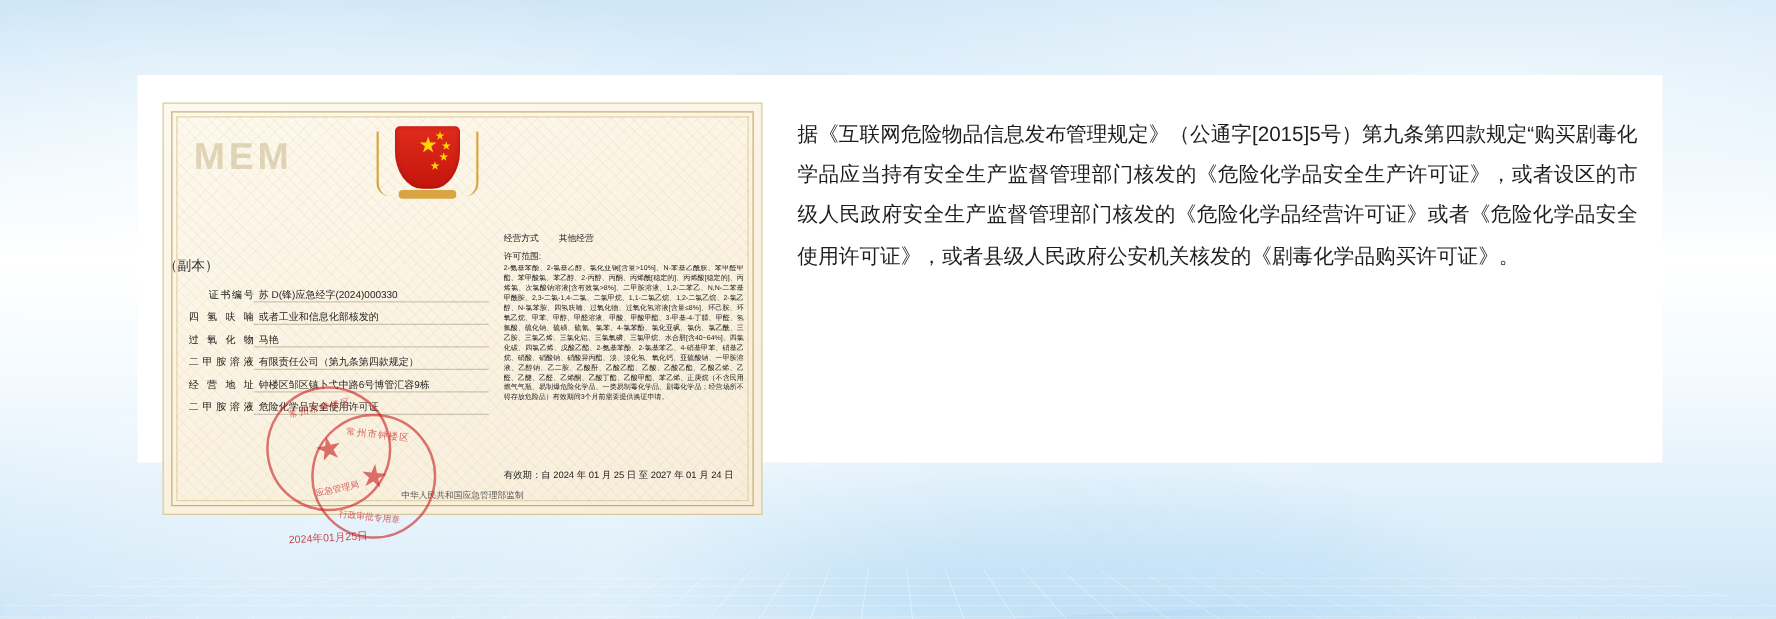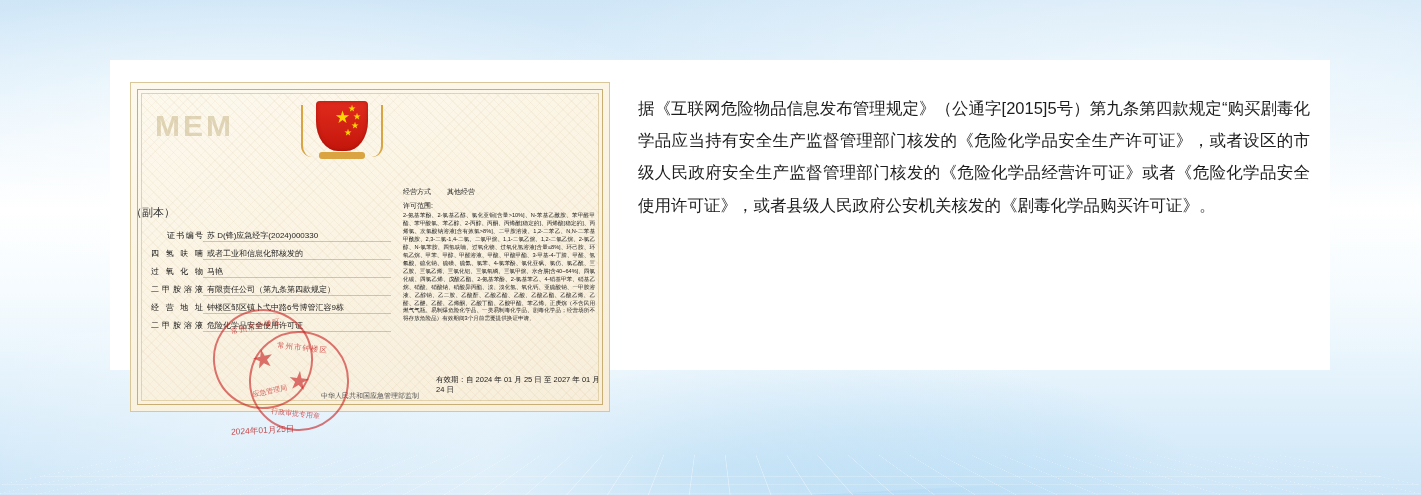--- a/index.html
+++ b/index.html
@@ -228,21 +228,20 @@
     color: #232323;
     height: 172px;
     overflow: hidden;
   }
 
   .validity {
     position: absolute;
     left: 272px; top: 292px;
     font-size: 7.5px;
     color: #1a1a1a;
-    margin-left: 33px;
   }
   .cert-footer {
     position: absolute;
     left: 0; bottom: 10px; width: 100%;
     text-align: center;
     font-size: 7px;
     color: #555;
   }
 
   

